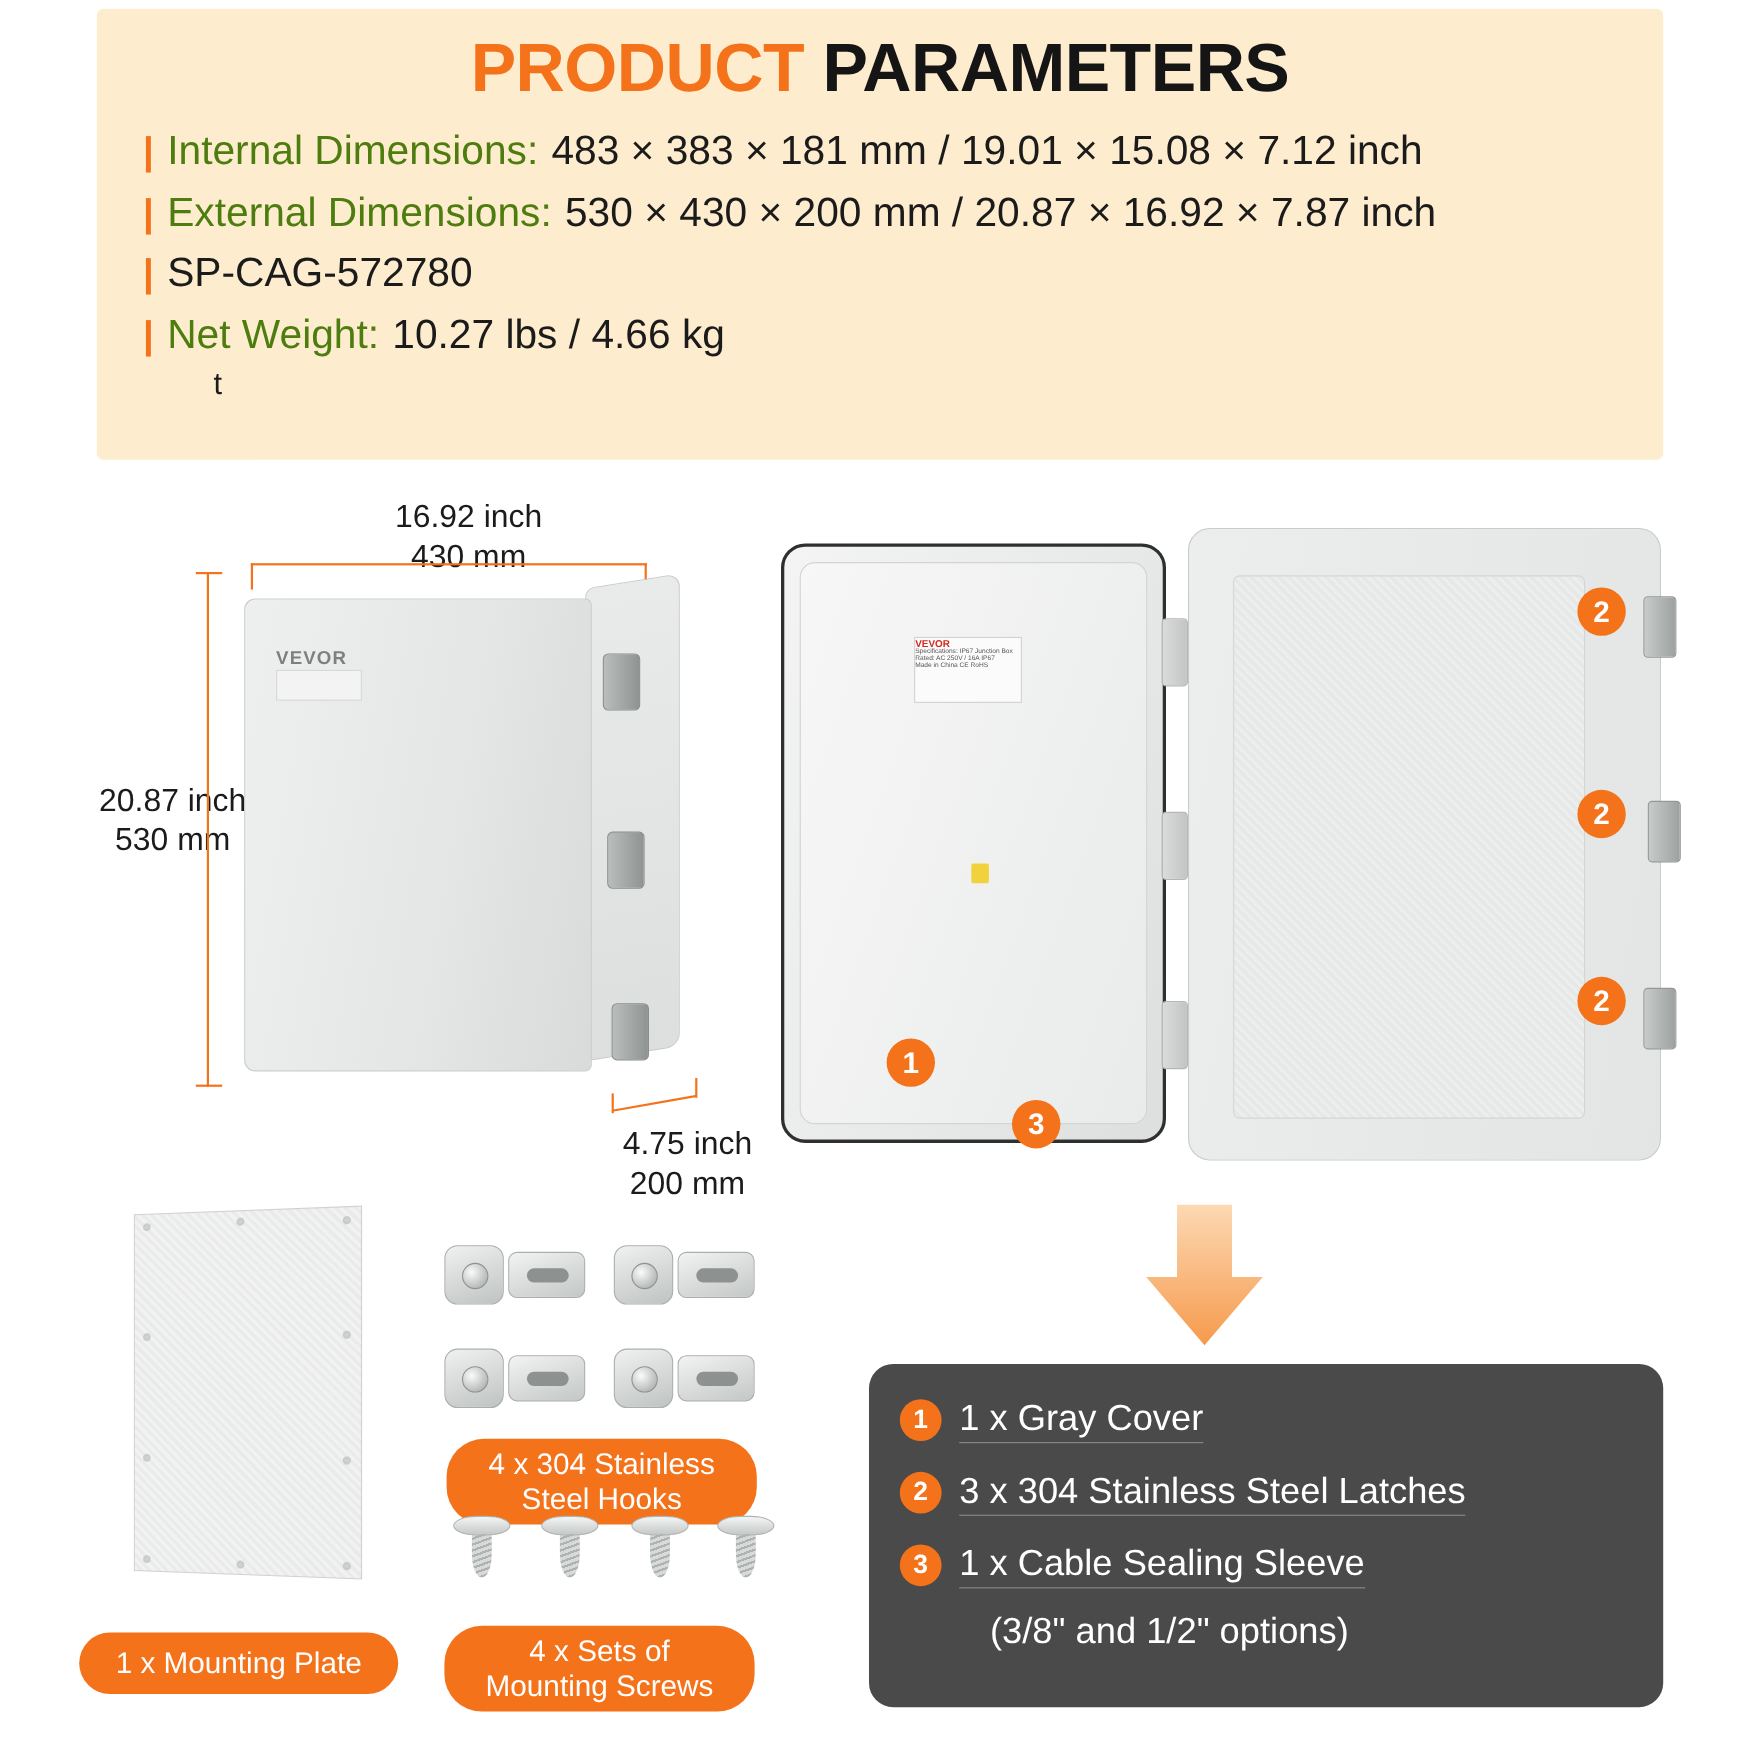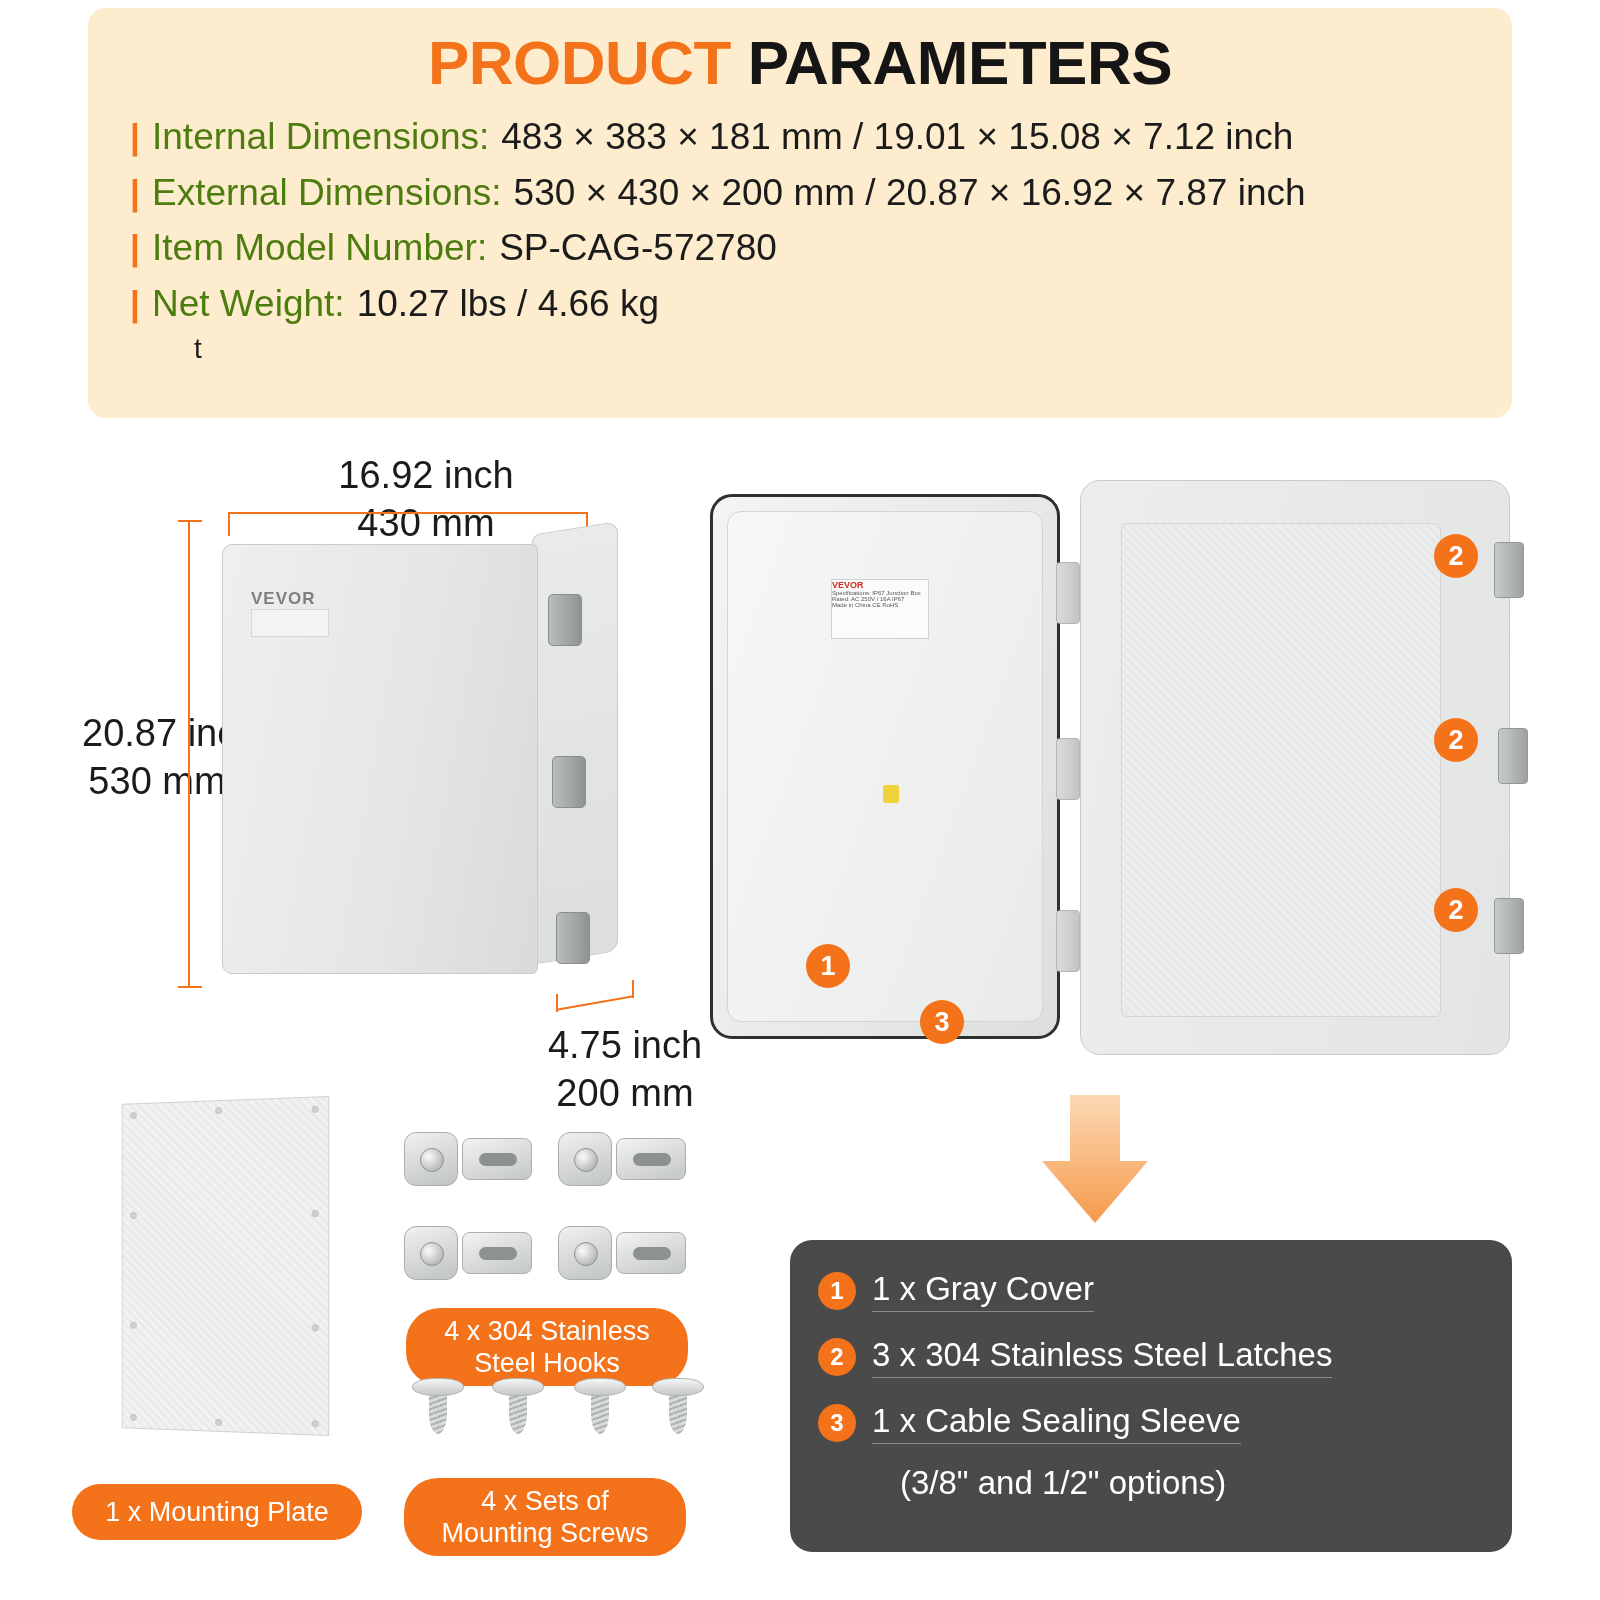--- a/index.html
+++ b/index.html
@@ -16,21 +16,21 @@
   }
 
   
   .params-panel {
     position: absolute;
     left: 88px;
     top: 8px;
     width: 1424px;
     height: 410px;
     background: #fdeccd;
-    border-radius: 18px;
+    border-radius: 6px;
     box-sizing: border-box;
   }
   .params-title {
     text-align: center;
     font-size: 62px;
     font-weight: bold;
     letter-spacing: -0.5px;
     margin-top: 22px;
     line-height: 1.05;
     white-space: nowrap;
@@ -81,21 +81,21 @@
     font-weight: bold;
     display: flex;
     align-items: center;
     justify-content: center;
     box-sizing: border-box;
   }
 
   .dim-text {
     position: absolute;
     color: #1b1b1b;
-    font-size: 38px;
+    font-size: 29px;
     text-align: center;
     line-height: 1.25;
     white-space: nowrap;
   }
 
   .pill {
     position: absolute;
     background: #f4721a;
     color: #ffffff;
     border-radius: 34px;
@@ -393,21 +393,20 @@
       <span class="param-label">Internal Dimensions:</span>
       <span class="param-value">483 × 383 × 181 mm / 19.01 × 15.08 × 7.12 inch</span>
     </div>
     <div class="param-row">
       <span class="param-bullet">|</span>
       <span class="param-label">External Dimensions:</span>
       <span class="param-value">530 × 430 × 200 mm / 20.87 × 16.92 × 7.87 inch</span>
     </div>
     <div class="param-row">
       <span class="param-bullet">|</span>
-      <span class="param-label">Item Model Number:</span>
       <span class="param-value">SP-CAG-572780</span>
     </div>
     <div class="param-row">
       <span class="param-bullet">|</span>
       <span class="param-label">Net Weight:</span>
       <span class="param-value">10.27 lbs / 4.66 kg</span>
     </div>
     <div class="param-stray">t</div>
   </div>
 </div>

